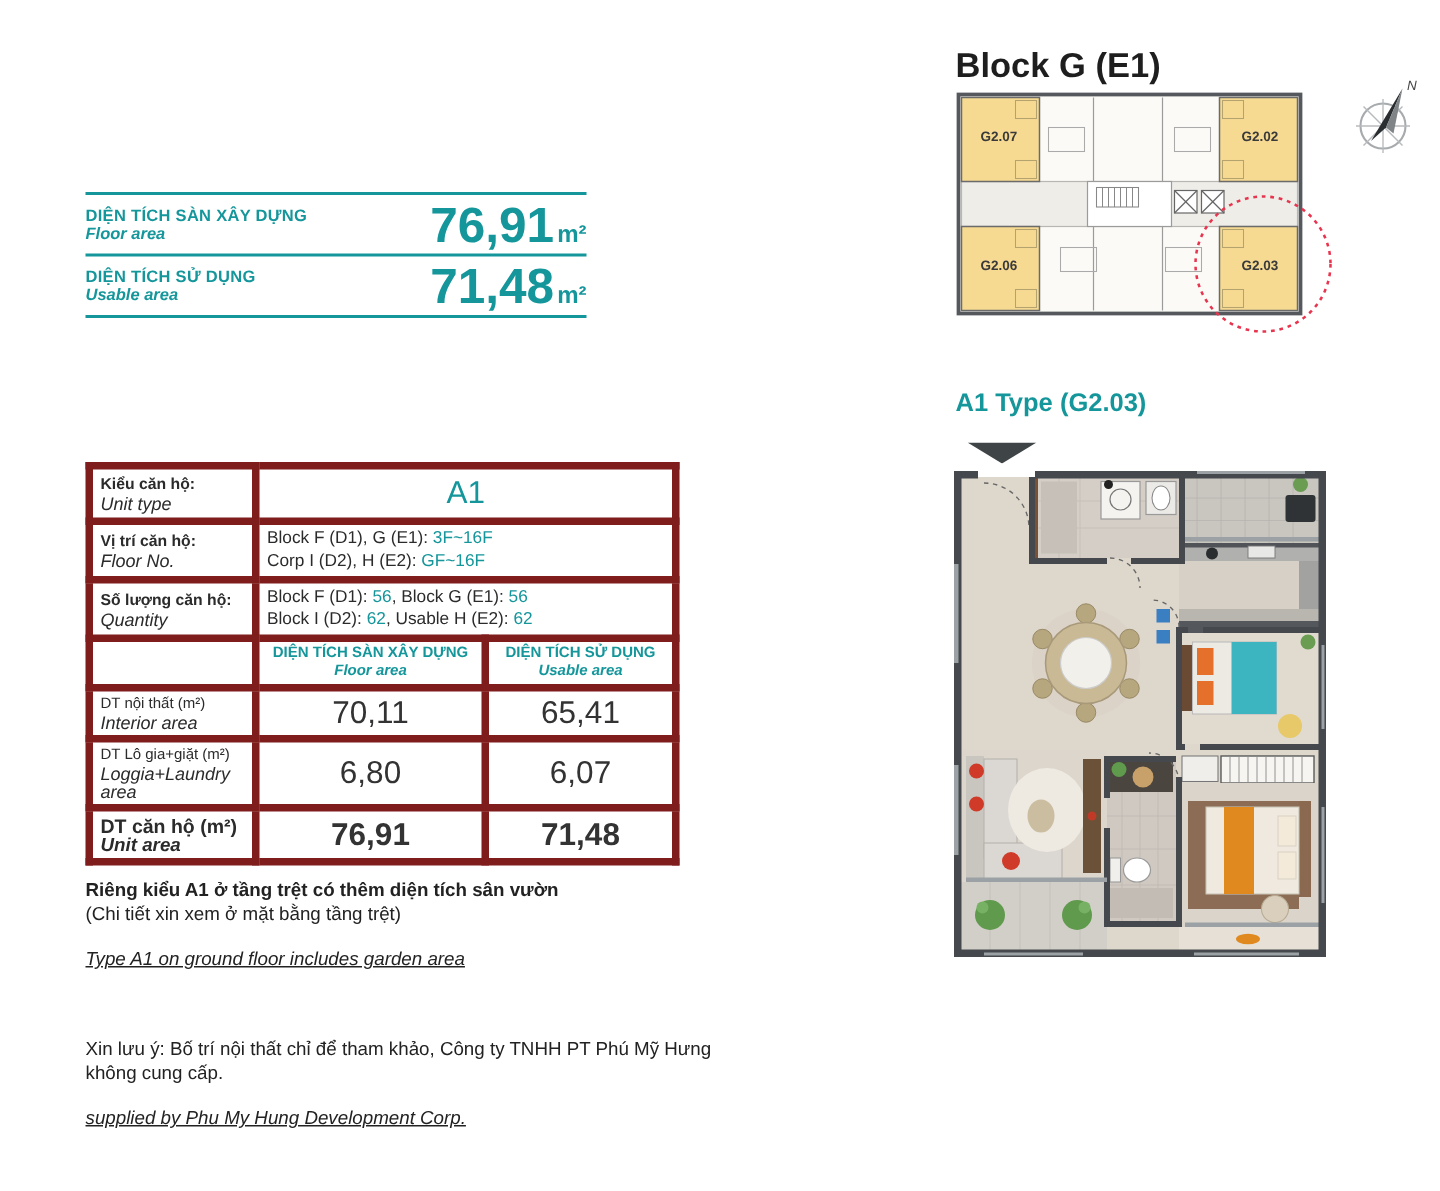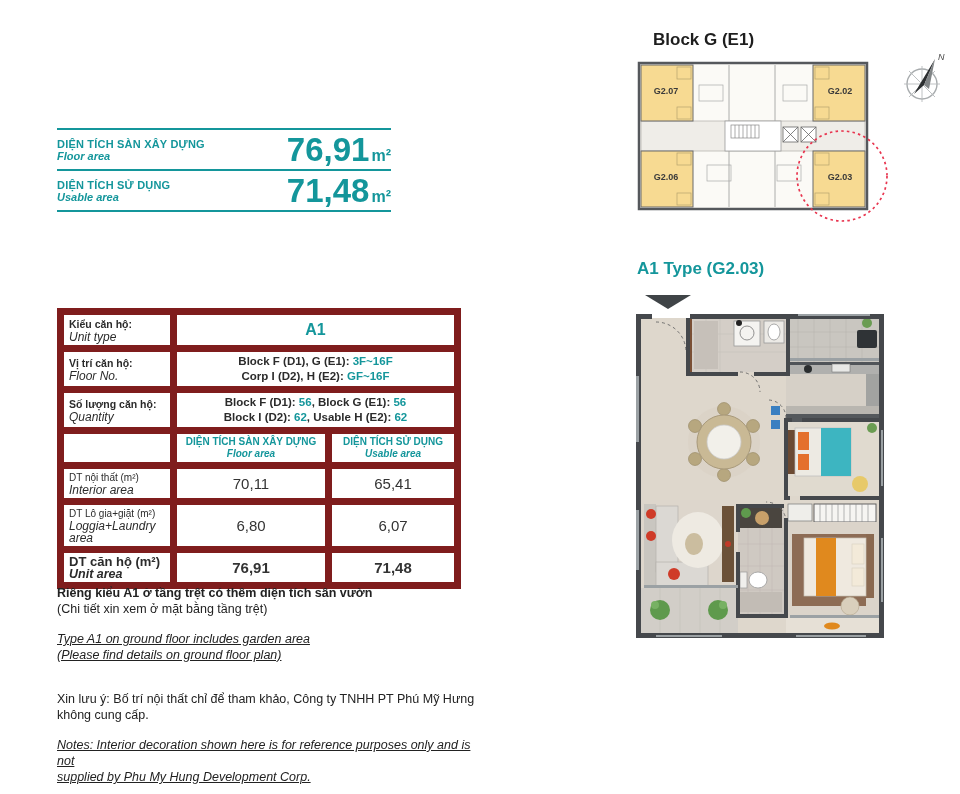--- a/index.html
+++ b/index.html
@@ -12,40 +12,40 @@
   .area-row{display:flex;justify-content:space-between;align-items:center;
             border-top:2px solid #14969B;padding:4px 0 4px 0;height:31px;}
   .area-row.last{border-bottom:2px solid #14969B;}
   .area-labels .vi{font-size:11px;font-weight:bold;color:#14969B;letter-spacing:.2px;}
   .area-labels .en{font-size:11px;font-weight:bold;font-style:italic;color:#14969B;}
   .area-value{color:#14969B;font-weight:bold;white-space:nowrap;}
   .area-value .num{font-size:33px;}
   .area-value .unit{font-size:16px;margin-left:2px;}
   
   .spec{position:absolute;left:57px;top:308px;border-collapse:collapse;}
-  .spec td{border:7px solid #7f1d1d;padding:2px 5px;vertical-align:middle;}
+  .spec td{border:5px solid #7f1d1d;padding:2px 5px;vertical-align:middle;}
   .spec .c1{width:96px;} .spec .c2{width:138px;text-align:center;} .spec .c3{width:112px;text-align:center;}
   .lab-vi{font-size:10.5px;font-weight:bold;color:#2b2b2b;line-height:13px;}
   .lab-en{font-size:12px;font-style:italic;color:#2b2b2b;line-height:12px;}
-  .big-a1{font-size:16px;font-weight:bold;color:#14969B;text-align:center;}
-  .mid-line{font-size:11.5px;font-weight:bold;text-align:center;line-height:15px;}
+  .big-a1{font-size:21px;font-weight:normal;color:#14969B;text-align:center;}
+  .mid-line{font-size:11.5px;font-weight:normal;line-height:15px;}
   .teal{color:#14969B;}
   .hdr-vi{font-size:10px;font-weight:bold;color:#14969B;line-height:12px;text-align:center;}
   .hdr-en{font-size:10px;font-weight:bold;font-style:italic;color:#14969B;line-height:12px;text-align:center;}
-  .val{font-size:15px;color:#333;}
+  .val{font-size:21px;color:#333;}
   .r-unit .lab-vi{font-size:13px;} .r-unit .lab-en{font-size:12.5px;font-weight:bold;}
   .r-unit .val{font-weight:bold;}
   .h40{height:37px;} .h36{height:33px;} .h32{height:29px;} .h34{height:16px;} .h38{height:36px;}
   
   .note{position:absolute;left:57px;font-size:12.5px;line-height:16px;color:#222;}
   .note .b{font-weight:bold;}
   .note .i{font-style:italic;text-decoration:underline;}
   .note-gap{height:14px;}
   
-  .block-title{position:absolute;left:637px;top:30px;font-size:17px;font-weight:bold;color:#1e1e1e;margin-left:16px;}
+  .block-title{position:absolute;left:637px;top:30px;font-size:23px;font-weight:bold;color:#1e1e1e;}
   .block-svg{position:absolute;left:637px;top:57px;overflow:visible;}
   .compass-svg{position:absolute;left:896px;top:46px;overflow:visible;}
   .fp-title{position:absolute;left:637px;top:259px;font-size:17px;font-weight:bold;color:#14969B;}
   .entry-tri{position:absolute;left:645px;top:295px;}
   .fp-svg{position:absolute;left:636px;top:314px;}
   svg text{font-family:"Liberation Sans","DejaVu Sans",sans-serif;}
 </style>
 </head>
 <body>
 
@@ -138,28 +138,26 @@
       <td class="c3 val">71,48</td>
     </tr>
   </tbody>
     </table>
 
   <div class="note" style="top:585px;width:360px;">
     <div class="b">Riêng kiểu A1 ở tầng trệt có thêm diện tích sân vườn</div>
     <div>(Chi tiết xin xem ở mặt bằng tầng trệt)</div>
     <div class="note-gap"></div>
     <div class="i">Type A1 on ground floor includes garden area</div>
-    <div class="i">(Please find details on ground floor plan)</div>
   </div>
 
   <div class="note" style="top:691px;width:420px;">
     <div>Xin lưu ý: Bố trí nội thất chỉ để tham khảo, Công ty TNHH PT Phú Mỹ Hưng</div>
     <div>không cung cấp.</div>
     <div class="note-gap"></div>
-    <div class="i">Notes: Interior decoration shown here is for reference purposes only and is not</div>
     <div class="i">supplied by Phu My Hung Development Corp.</div>
   </div>
 
   <div class="block-title">Block G (E1)</div>
 
   <svg class="block-svg" width="232" height="158" viewBox="0 0 232 158">
     <rect x="2" y="6" width="228" height="146" fill="#fbfaf6" stroke="#55585c" stroke-width="2.5"></rect>
 
     <line x1="92" y1="8" x2="92" y2="64" stroke="#9b9b9b" stroke-width="0.8"></line>
     <line x1="138" y1="8" x2="138" y2="64" stroke="#9b9b9b" stroke-width="0.8"></line>

